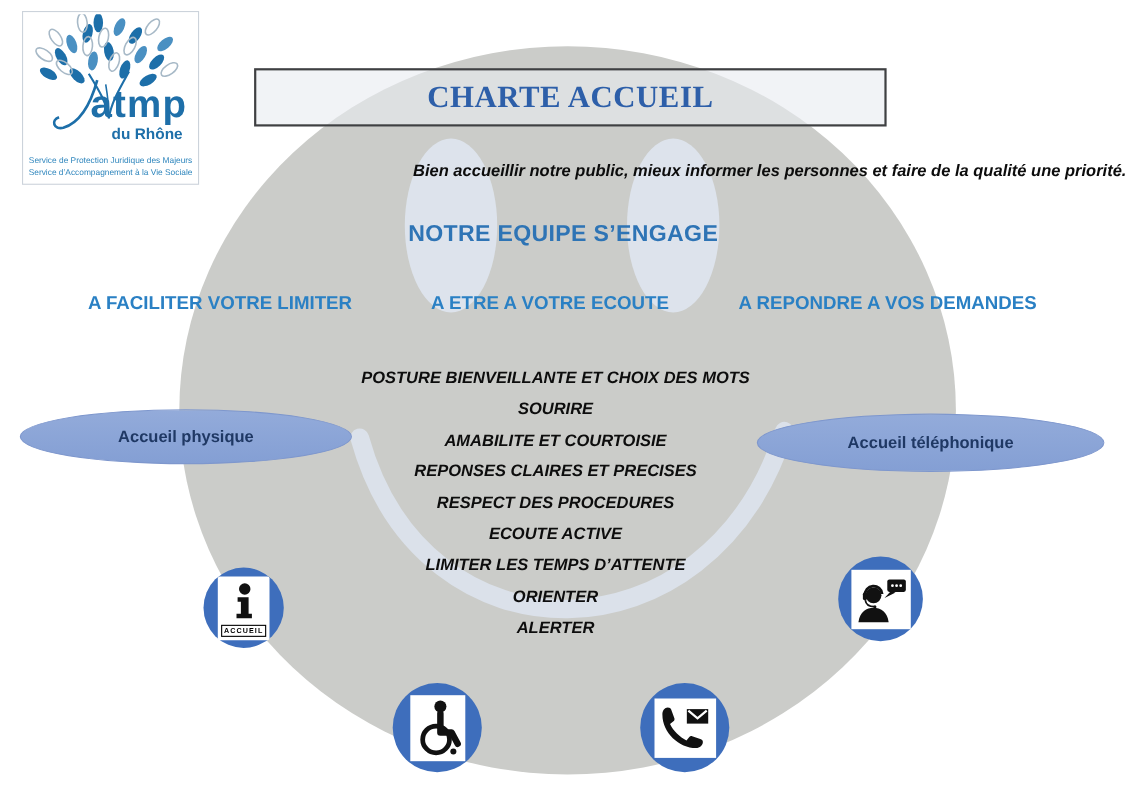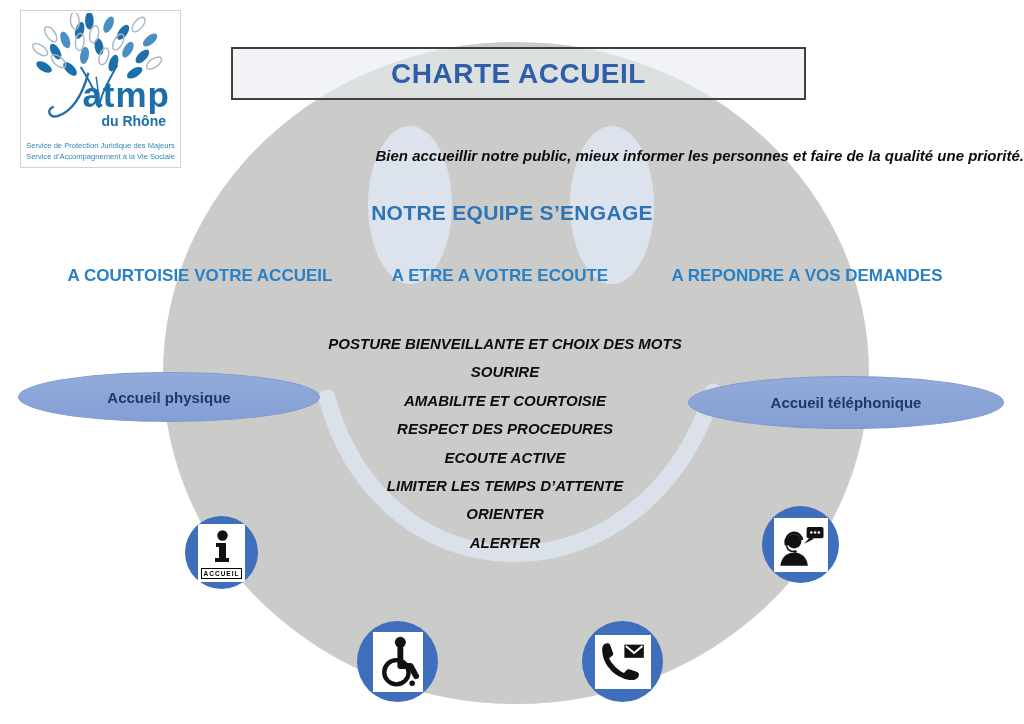--- a/index.html
+++ b/index.html
@@ -19,23 +19,23 @@
     background:#ffffff; border:1px solid #ccd3db; }
   .logo-tree { position:absolute; left:2px; top:2px; }
   .logo-brand { position:absolute; right:10px; top:66px; font-size:35px; font-weight:bold;
     color:#1e6fa9; letter-spacing:1px; line-height:36px; }
   .logo-brand-sub { position:absolute; right:14px; top:102px; font-size:14px;
     color:#1e6fa9; font-weight:bold; }
   .logo-taglines { position:absolute; left:0; right:0; bottom:5px; text-align:center;
     color:#2f86bd; font-size:7.6px; line-height:10.5px; }
 
   
-  .title-box { position:absolute; left:231px; top:47px; width:575px; height:53px;
+  .title-box { position:absolute; left:231px; top:62px; width:575px; height:53px;
     background:rgba(233,236,240,0.62); border:2px solid #3f4042;
-    display:flex; align-items:center; justify-content:center; }
+    display:flex; align-items:center; justify-content:center;font-family:Liberation Serif, serif; }
   .title-text { font-size:28px; font-weight:bold; color:#2d5fa9; letter-spacing:0.5px; }
 
   .intro-line { position:absolute; left:0; top:147px; width:1024px; text-align:right;
     font-size:15px; font-weight:bold; font-style:italic; color:#0c0c0c; }
 
   .team-heading { position:absolute; left:0; top:201px; width:1024px; text-align:center;
     font-size:21px; font-weight:bold; color:#2e74b5; letter-spacing:0.3px; }
 
   .col-heading { position:absolute; top:266px; width:320px; text-align:center;
     font-size:17px; font-weight:bold; color:#2a80c4; }
@@ -123,28 +123,29 @@
   </div>
 
   <div class="title-box">
     <span class="title-text">CHARTE ACCUEIL</span>
   </div>
 
   <div class="intro-line">Bien accueillir notre public, mieux informer les personnes et faire de la qualité une priorité.</div>
 
   <div class="team-heading">NOTRE EQUIPE S’ENGAGE</div>
 
-  <div class="col-heading col-1">A COURTOISIE VOTRE ACCUEIL</div>
+  <div class="col-heading col-1">A FACILITER VOTRE LIMITER</div>
   <div class="col-heading col-2">A ETRE A VOTRE ECOUTE</div>
   <div class="col-heading col-3">A REPONDRE A VOS DEMANDES</div>
 
   <div class="commitments">
     <div class="commitment">POSTURE BIENVEILLANTE ET CHOIX DES MOTS</div>
     <div class="commitment">SOURIRE</div>
     <div class="commitment">AMABILITE ET COURTOISIE</div>
+    <div class="commitment">REPONSES CLAIRES ET PRECISES</div>
     <div class="commitment">RESPECT DES PROCEDURES</div>
     <div class="commitment">ECOUTE ACTIVE</div>
     <div class="commitment">LIMITER LES TEMPS D’ATTENTE</div>
     <div class="commitment">ORIENTER</div>
     <div class="commitment">ALERTER</div>
   </div>
 
   <div class="badge badge-left">
     <span>Accueil physique</span>
   </div>

